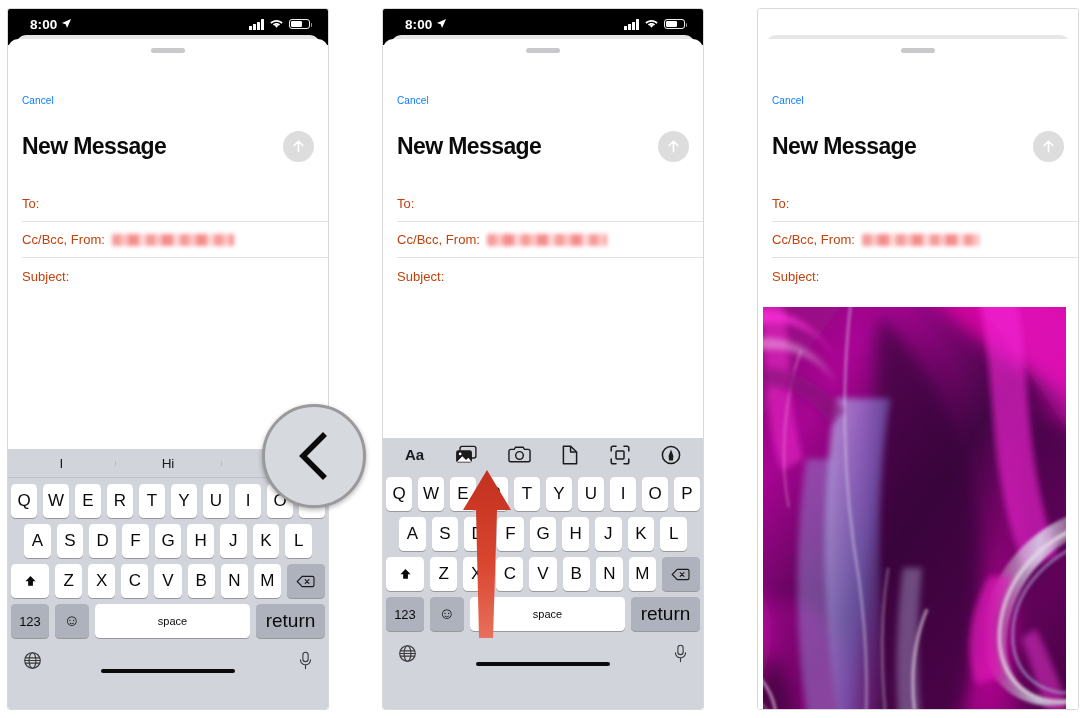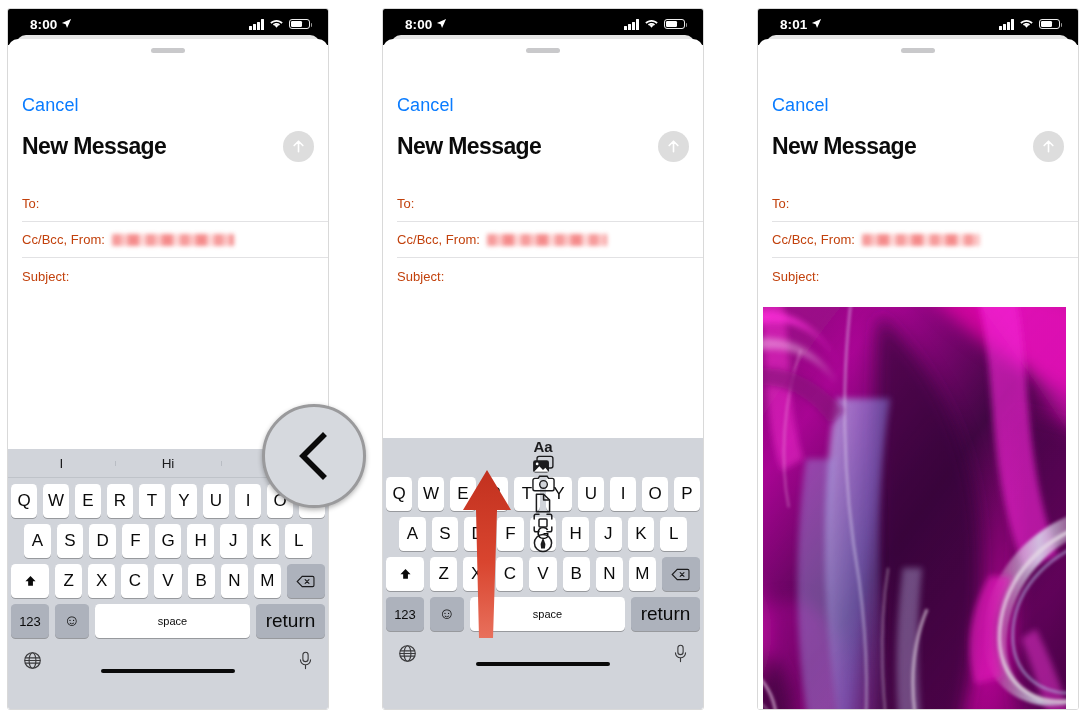--- a/index.html
+++ b/index.html
@@ -53,21 +53,21 @@
   .sheet-shadow{
     position:absolute;left:8px;right:8px;top:26px;height:26px;
     background:#e6e6e6;border-radius:10px 10px 0 0;
   }
   .grabber{
     position:absolute;left:50%;transform:translateX(-50%);top:9px;
     width:34px;height:4.5px;border-radius:3px;background:#c9c9cb;
   }
   .cancel{
     position:absolute;left:14px;top:56px;
-    font-size:18px;color:#0a7cff;letter-spacing:.1px;
+    font-size:10px;color:#0a7cff;letter-spacing:.1px;
   }
   .title-row{
     position:absolute;left:14px;right:14px;top:92px;
     display:flex;align-items:center;justify-content:space-between;
   }
   .title{
     font-size:23px;font-weight:bold;color:#0b0b0b;letter-spacing:-.6px;
   }
   .send-btn{
     width:31px;height:31px;border-radius:50%;background:#dddddd;
@@ -124,21 +124,21 @@
   .suggest{
     position:relative;height:28px;display:flex;align-items:center;
     border-bottom:.5px solid #bfc3c9;
   }
   .sg{flex:1;text-align:center;font-size:13.5px;color:#1c1c1e;position:relative;}
   .sg+.sg::before{
     content:"";position:absolute;left:0;top:5px;bottom:5px;width:1px;background:#b9bdc4;
   }
   .toolbar{
     position:relative;height:33px;display:flex;align-items:center;
-    justify-content:space-between;padding:0 22px;box-sizing:border-box;flex-direction:column;
+    justify-content:space-between;padding:0 22px;box-sizing:border-box;
   }
   .tool{display:flex;align-items:center;justify-content:center;color:#1b1b1d;}
   .tool.aa{font-size:15px;font-weight:600;letter-spacing:-.2px;}
   .krow{display:flex;justify-content:center;align-items:center;gap:6px;margin-top:6px;}
   .krow.r2{padding:0 16px;justify-content:space-between;}
   .krow.r1{padding:0 3px;justify-content:space-between;}
   .krow.r3{padding:0 3px;justify-content:space-between;}
   .krow.r4{padding:0 3px;justify-content:space-between;}
   .key{
     background:#ffffff;border-radius:4.5px;
@@ -482,48 +482,20 @@
             <div class="home-bar"></div>
           </div>
         </div>
       </div>
     </div>
   </div>
 
   <div class="panel" id="panel-3">
     <div class="screen">
 
-      <div class="statusbar">
-        <div class="sb-time">
-          <span>8:01</span>
-          <span class="sb-loc">
-            <svg width="11" height="11" viewBox="0 0 12 12">
-                <path d="M11 1 1 5.4l4.1 1.5L6.6 11z" fill="#fff"></path>
-              </svg>
-          </span>
-        </div>
-        <div class="sb-right">
-          <span class="sig">
-              <i></i>
-              <i></i>
-              <i></i>
-              <i></i>
-            </span>
-          <span>
-            <svg width="15" height="11" viewBox="0 0 16 12">
-                <path d="M8 10.6 6 8.2a3 3 0 0 1 4 0z" fill="#fff"></path>
-                <path d="M8 2.1C5.4 2.1 3 3.1 1.2 4.8L2.6 6.3C4 4.9 5.9 4.1 8 4.1s4 .8 5.4 2.2l1.4-1.5C13 3.1 10.6 2.1 8 2.1z" fill="#fff"></path>
-                <path d="M8 5.4c-1.5 0-2.9.6-3.9 1.6l1.4 1.5C6.2 7.8 7 7.4 8 7.4s1.8.4 2.5 1.1l1.4-1.5A5.5 5.5 0 0 0 8 5.4z" fill="#fff"></path>
-              </svg>
-          </span>
-          <span class="batt">
-              <i></i>
-            </span>
-        </div>
-      </div>
 
       <div class="sheet-shadow"></div>
       <div class="sheet">
         <div class="grabber"></div>
         <div class="cancel">Cancel</div>
         <div class="title-row">
           <div class="title">New Message</div>
           <div class="send-btn">
             <svg width="17" height="17" viewBox="0 0 18 18">
                 <path d="M9 3.4 4.4 8M9 3.4 13.6 8M9 3.6v11" stroke="#fff" stroke-width="1.7" fill="none" stroke-linecap="round" stroke-linejoin="round"></path>

